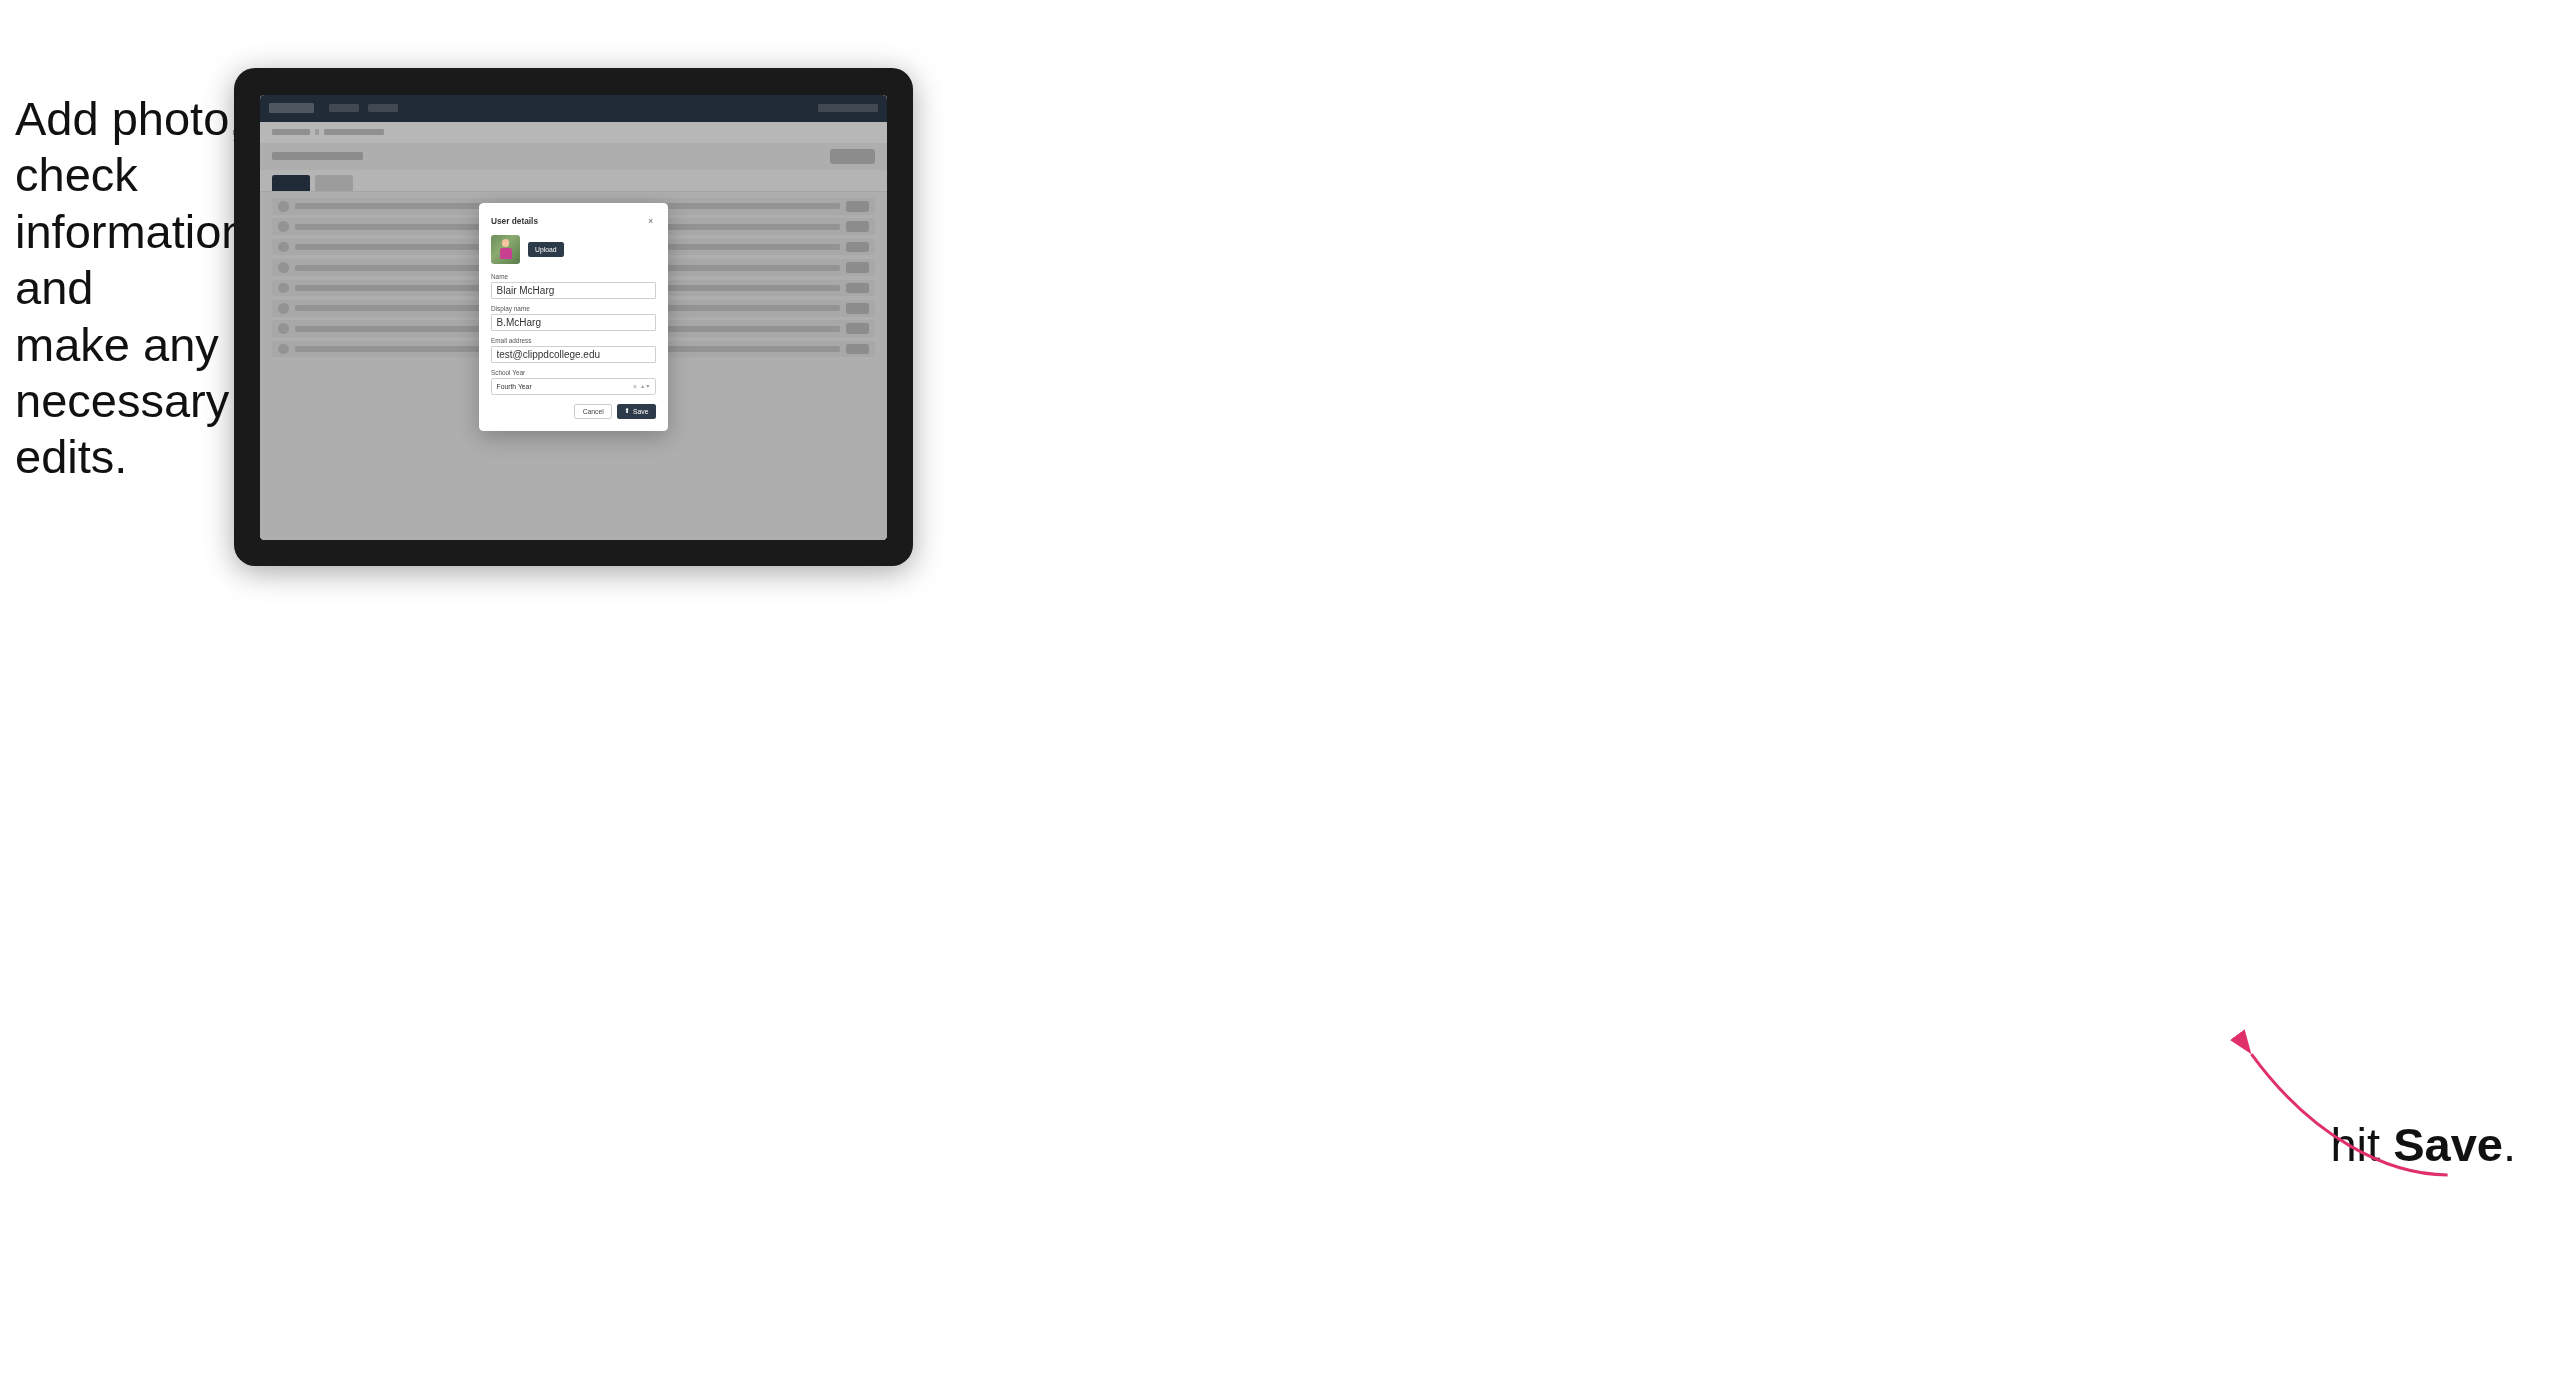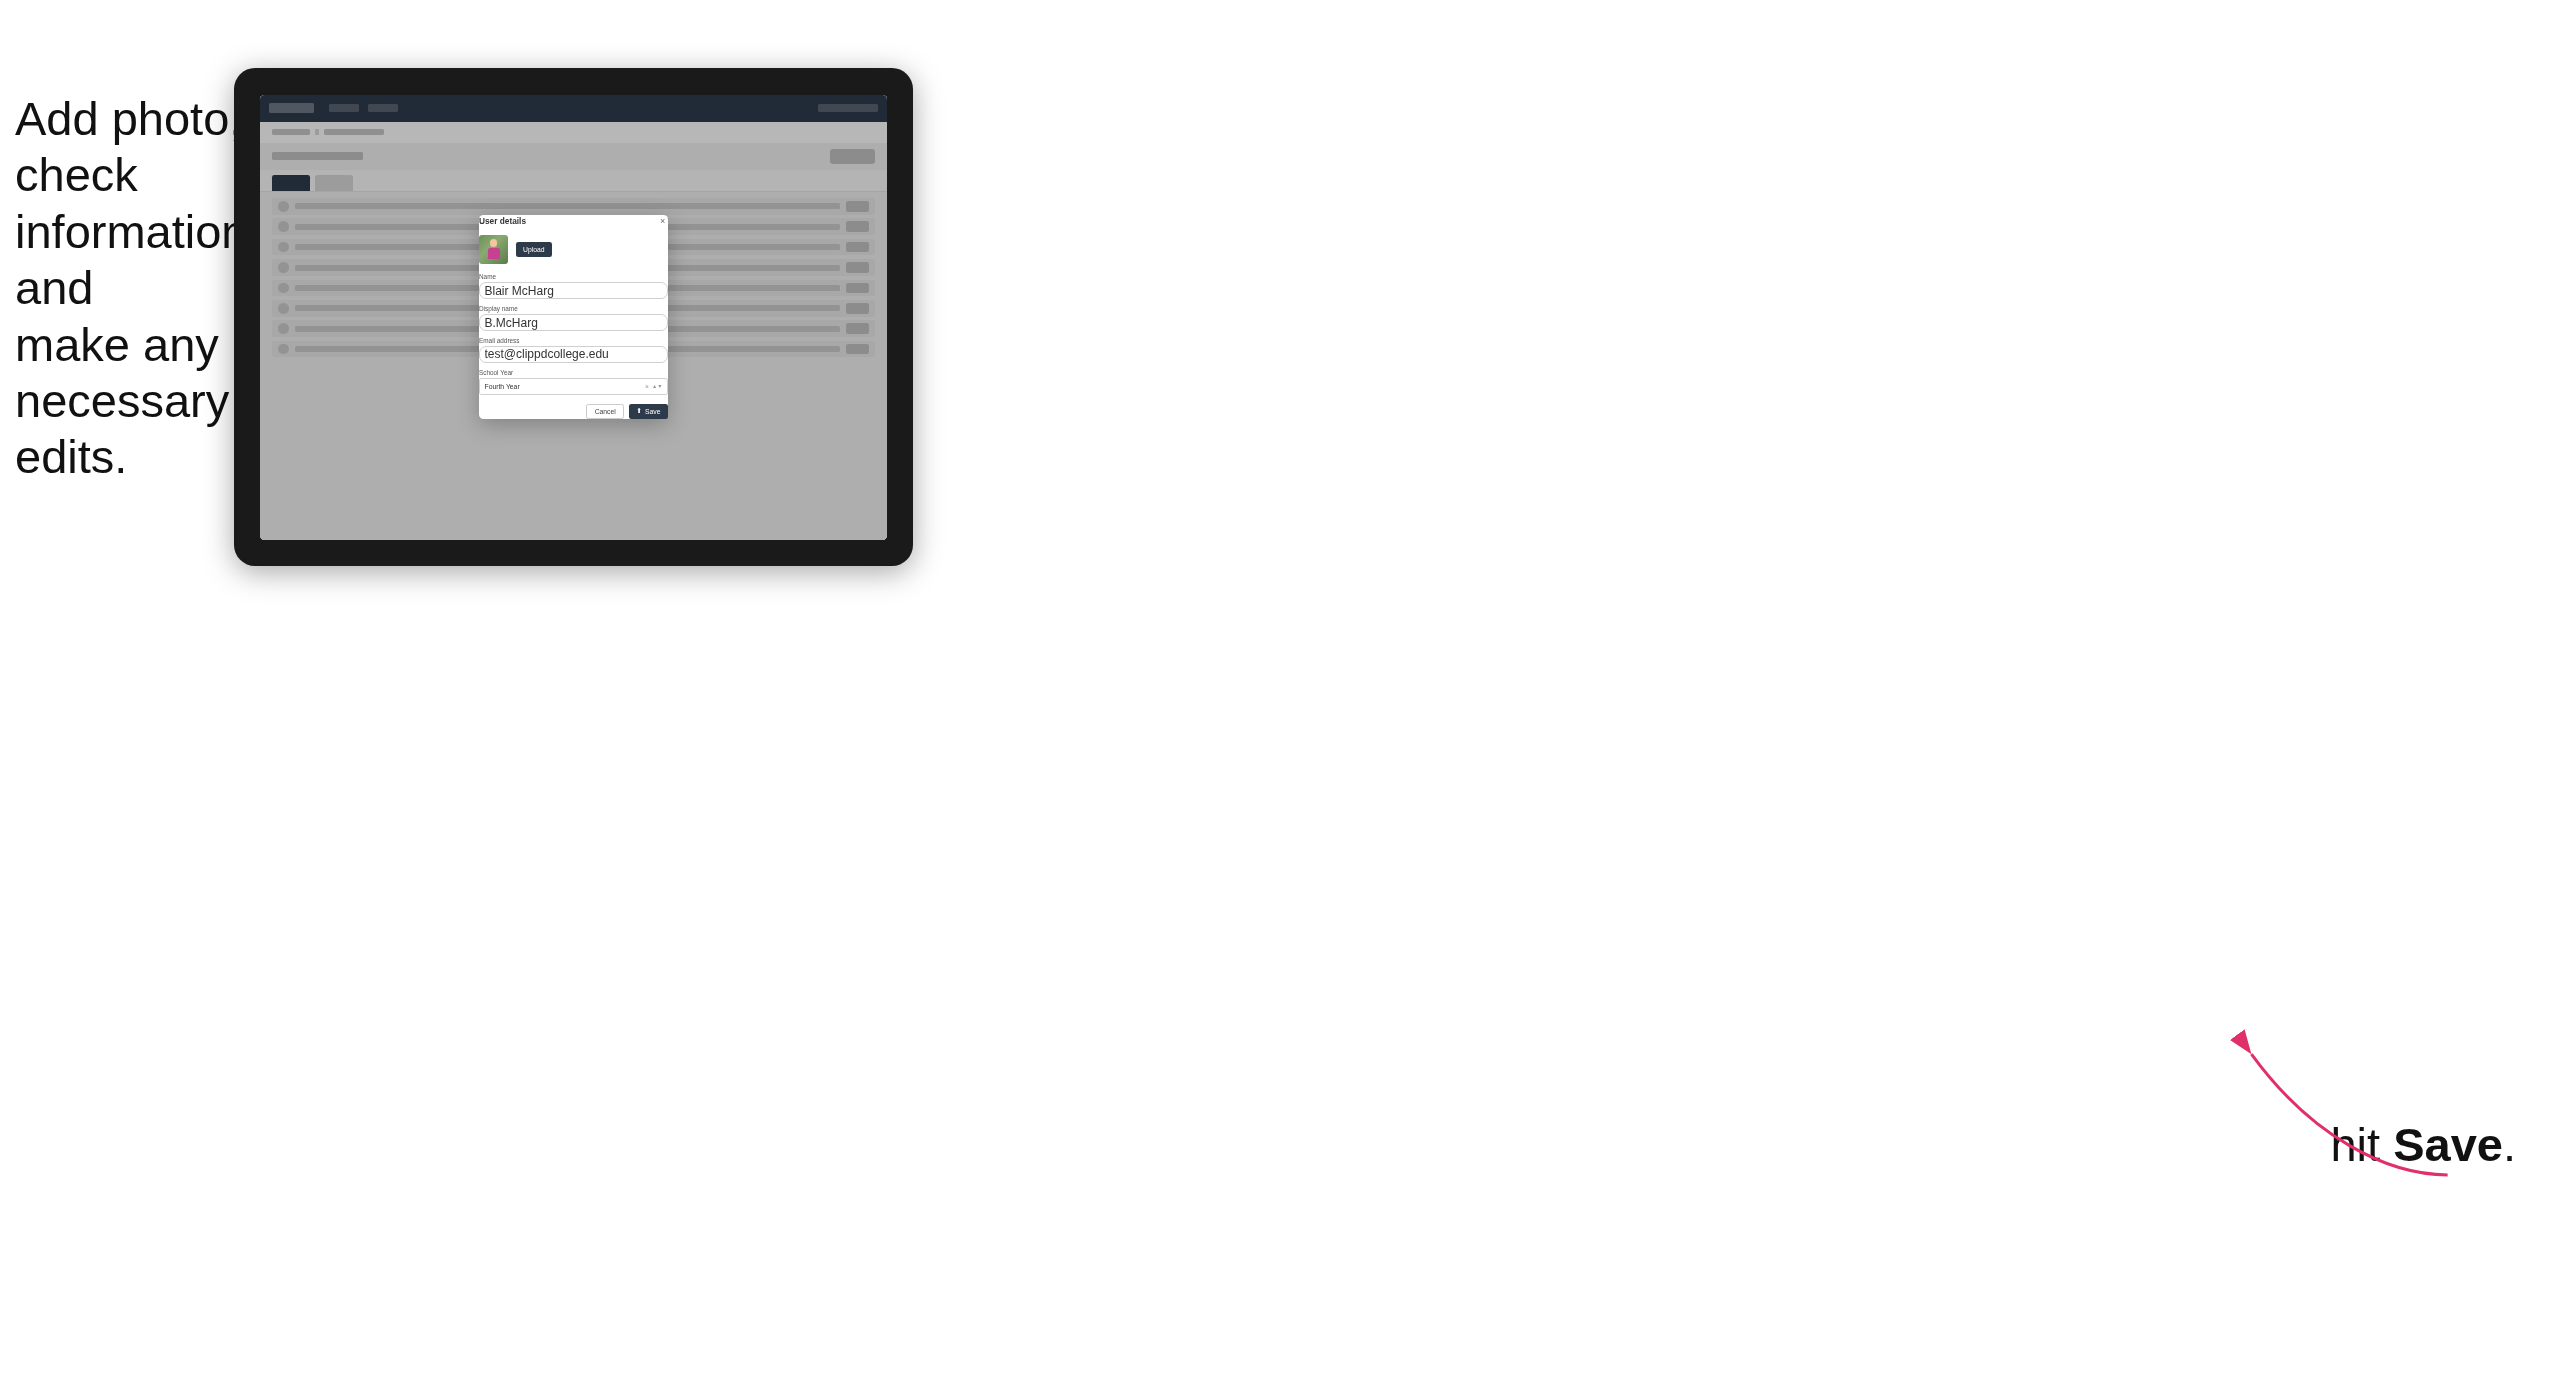--- a/index.html
+++ b/index.html
@@ -206,20 +206,21 @@
       align-items: center;
       justify-content: center;
     }
 
     
     .modal {
       background: #ffffff;
       border-radius: 4.5px;
       box-shadow: 0 6px 22.6px rgba(0,0,0,0.25);
       width: 189px;
+      padding: 12px;
       position: relative;
     }
     .modal-header {
       display: flex;
       align-items: center;
       justify-content: space-between;
       margin-bottom: 9px;
     }
     .modal-title {
       font-size: 8.3px;
@@ -300,23 +301,23 @@
     .form-label {
       font-size: 6.4px;
       color: #555;
       margin-bottom: 2.3px;
       display: block;
     }
     .form-input {
       width: 100%;
       height: 16.6px;
       border: 0.8px solid #d0d0d0;
-      border-radius: 7px;
+      border-radius: 1px;
       padding: 0 4.5px;
-      font-size: 12px;
+      font-size: 10px;
       color: #333;
       background: #fff;
     }
     .form-input-select {
       width: 100%;
       height: 16.6px;
       border: 0.8px solid #d0d0d0;
       border-radius: 2.3px;
       padding: 0 4.5px;
       font-size: 6.8px;

